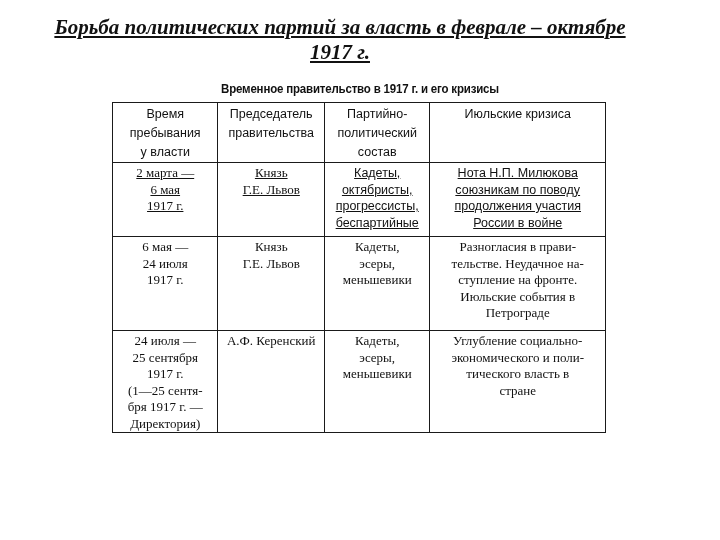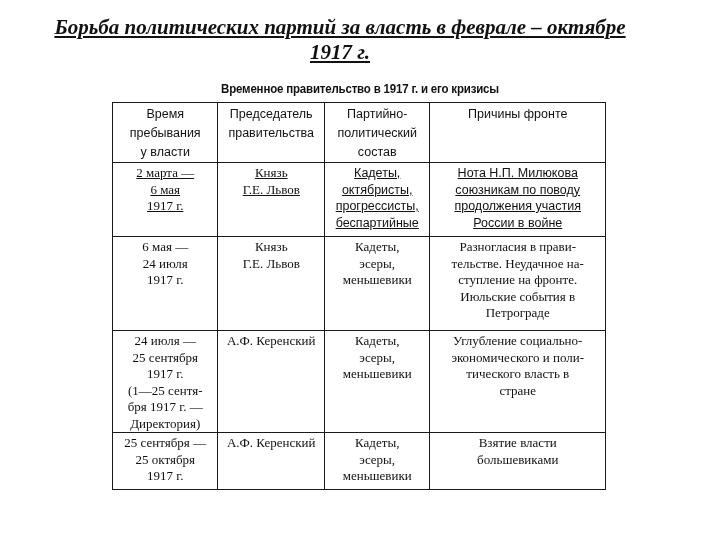--- a/index.html
+++ b/index.html
@@ -108,21 +108,21 @@
       <th>
           <span class="cell-text">Председатель
 правительства</span>
         </th>
       <th>
           <span class="cell-text">Партийно-
 политический
 состав</span>
         </th>
       <th>
-          <span class="cell-text">Причины фронте</span>
+          <span class="cell-text">Июльские кризиса</span>
         </th>
     </tr>
   </thead>
   <tbody>
     <tr class="r1">
       <td>
           <span class="cell-text">2 марта —
 6 мая
 1917 г.</span>
         </td>
@@ -183,33 +183,14 @@
 эсеры,
 меньшевики</span>
         </td>
       <td>
           <span class="cell-text">Углубление социально-
 экономического и поли-
 тического власть в
 стране</span>
         </td>
     </tr>
-    <tr class="r4">
-      <td>
-          <span class="cell-text">25 сентября —
-25 октября
-1917 г.</span>
-        </td>
-      <td>
-          <span class="cell-text">А.Ф. Керенский</span>
-        </td>
-      <td>
-          <span class="cell-text">Кадеты,
-эсеры,
-меньшевики</span>
-        </td>
-      <td>
-          <span class="cell-text">Взятие власти
-большевиками</span>
-        </td>
-    </tr>
   </tbody>
 </table>
 
 </body></html>

